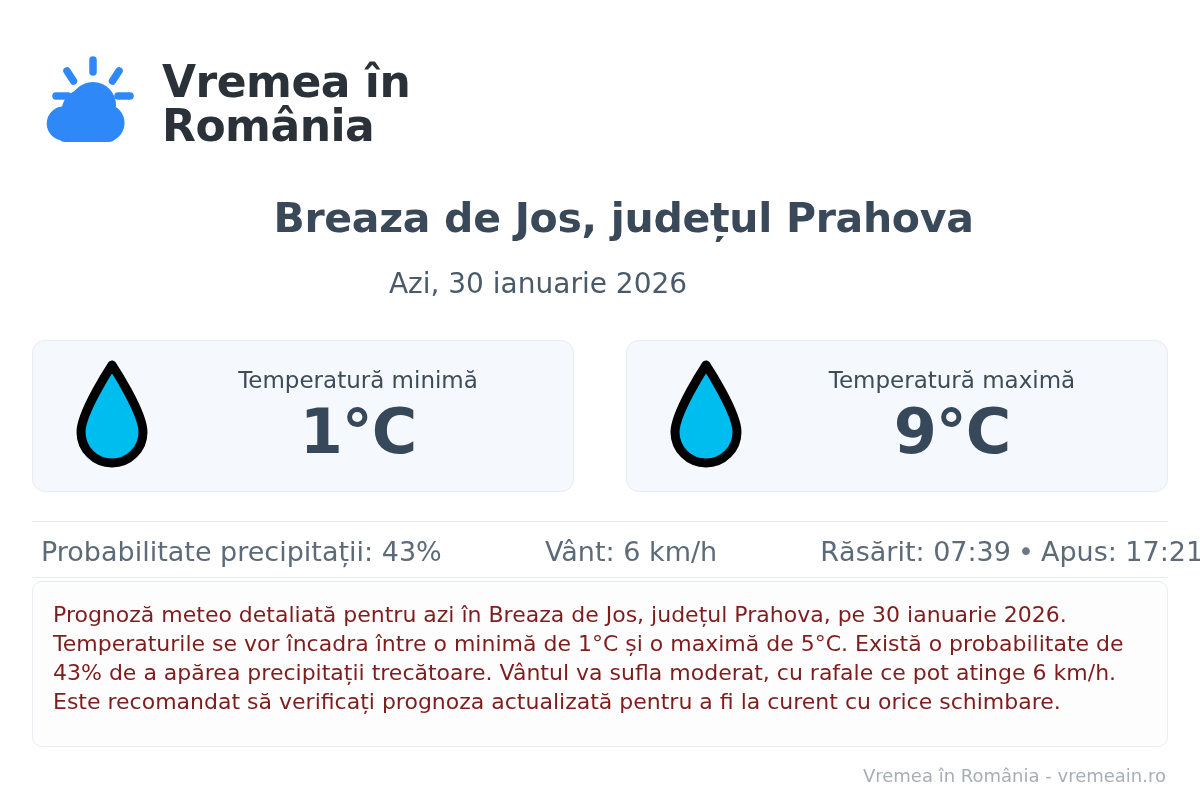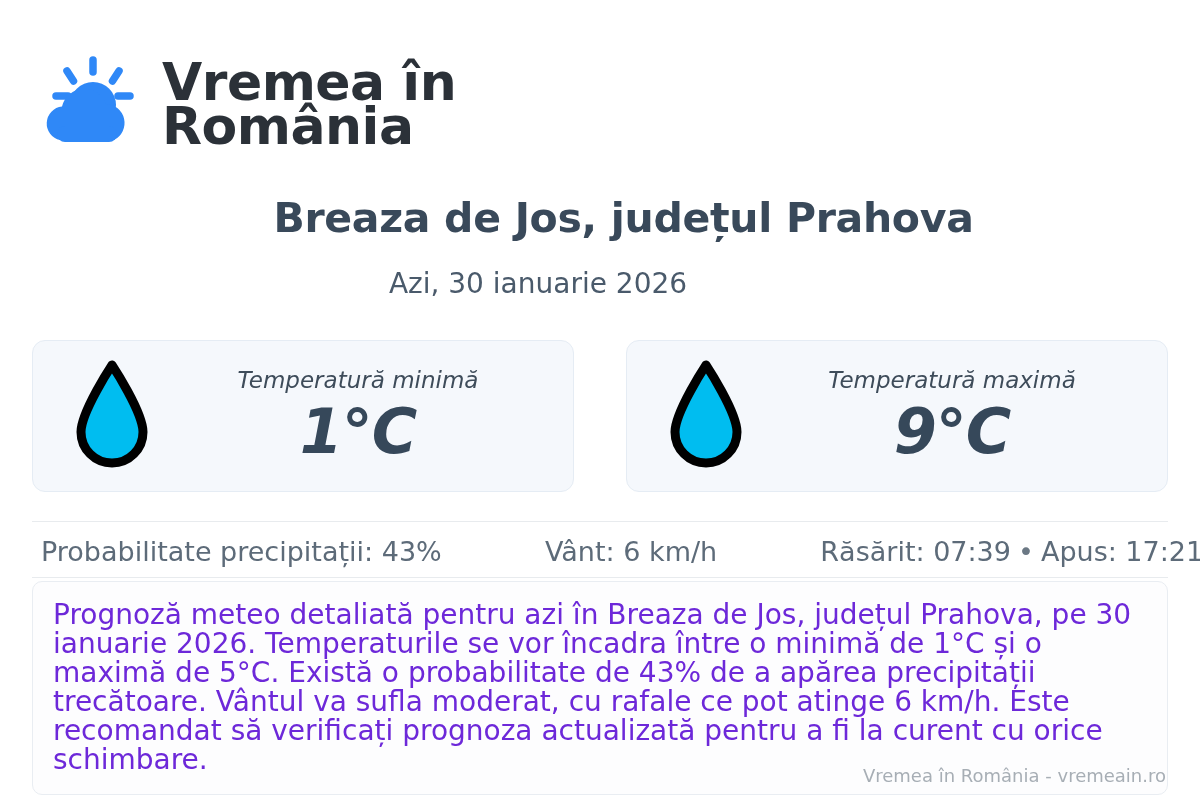--- a/index.html
+++ b/index.html
@@ -29,21 +29,21 @@
     gap: 22px;
   }
   .brand-icon {
     width: 104px;
     height: 104px;
     flex: 0 0 104px;
     display: block;
   }
   .brand-text {
     font-family: "DejaVu Sans", sans-serif;
-    font-size: 52px;
+    font-size: 44px;
     line-height: 44px;
     font-weight: 700;
     color: #2b3138;
     letter-spacing: -0.5px;
     white-space: pre-line;
   }
 
   
   .page-title {
     position: absolute;
@@ -81,21 +81,20 @@
   }
   .temp-card {
     flex: 1 1 0;
     height: 152px;
     background: #f5f8fc;
     border: 1px solid #e5ecf4;
     border-radius: 13px;
     display: flex;
     align-items: center;
     padding: 0 14px 0 40px;
-    font-style: italic;
   }
   .drop-icon {
     width: 78px;
     height: 112px;
     flex: 0 0 78px;
     display: block;
   }
   .temp-body {
     flex: 1 1 auto;
     display: flex;
@@ -157,23 +156,23 @@
     left: 32px;
     top: 581px;
     width: 1136px;
     min-height: 166px;
     background: #fdfdfe;
     border: 1px solid #e9edf2;
     border-radius: 10px;
     padding: 18px 26px 20px 20px;
   }
   .desc-text {
-    font-size: 28px;
+    font-size: 22px;
     line-height: 29px;
-    color: #6d28d9;
+    color: #7f1d1d;
     text-align: left;
   }
 
   
   .footer {
     position: absolute;
     right: 34px;
     top: 764px;
     font-size: 18px;
     line-height: 24px;

